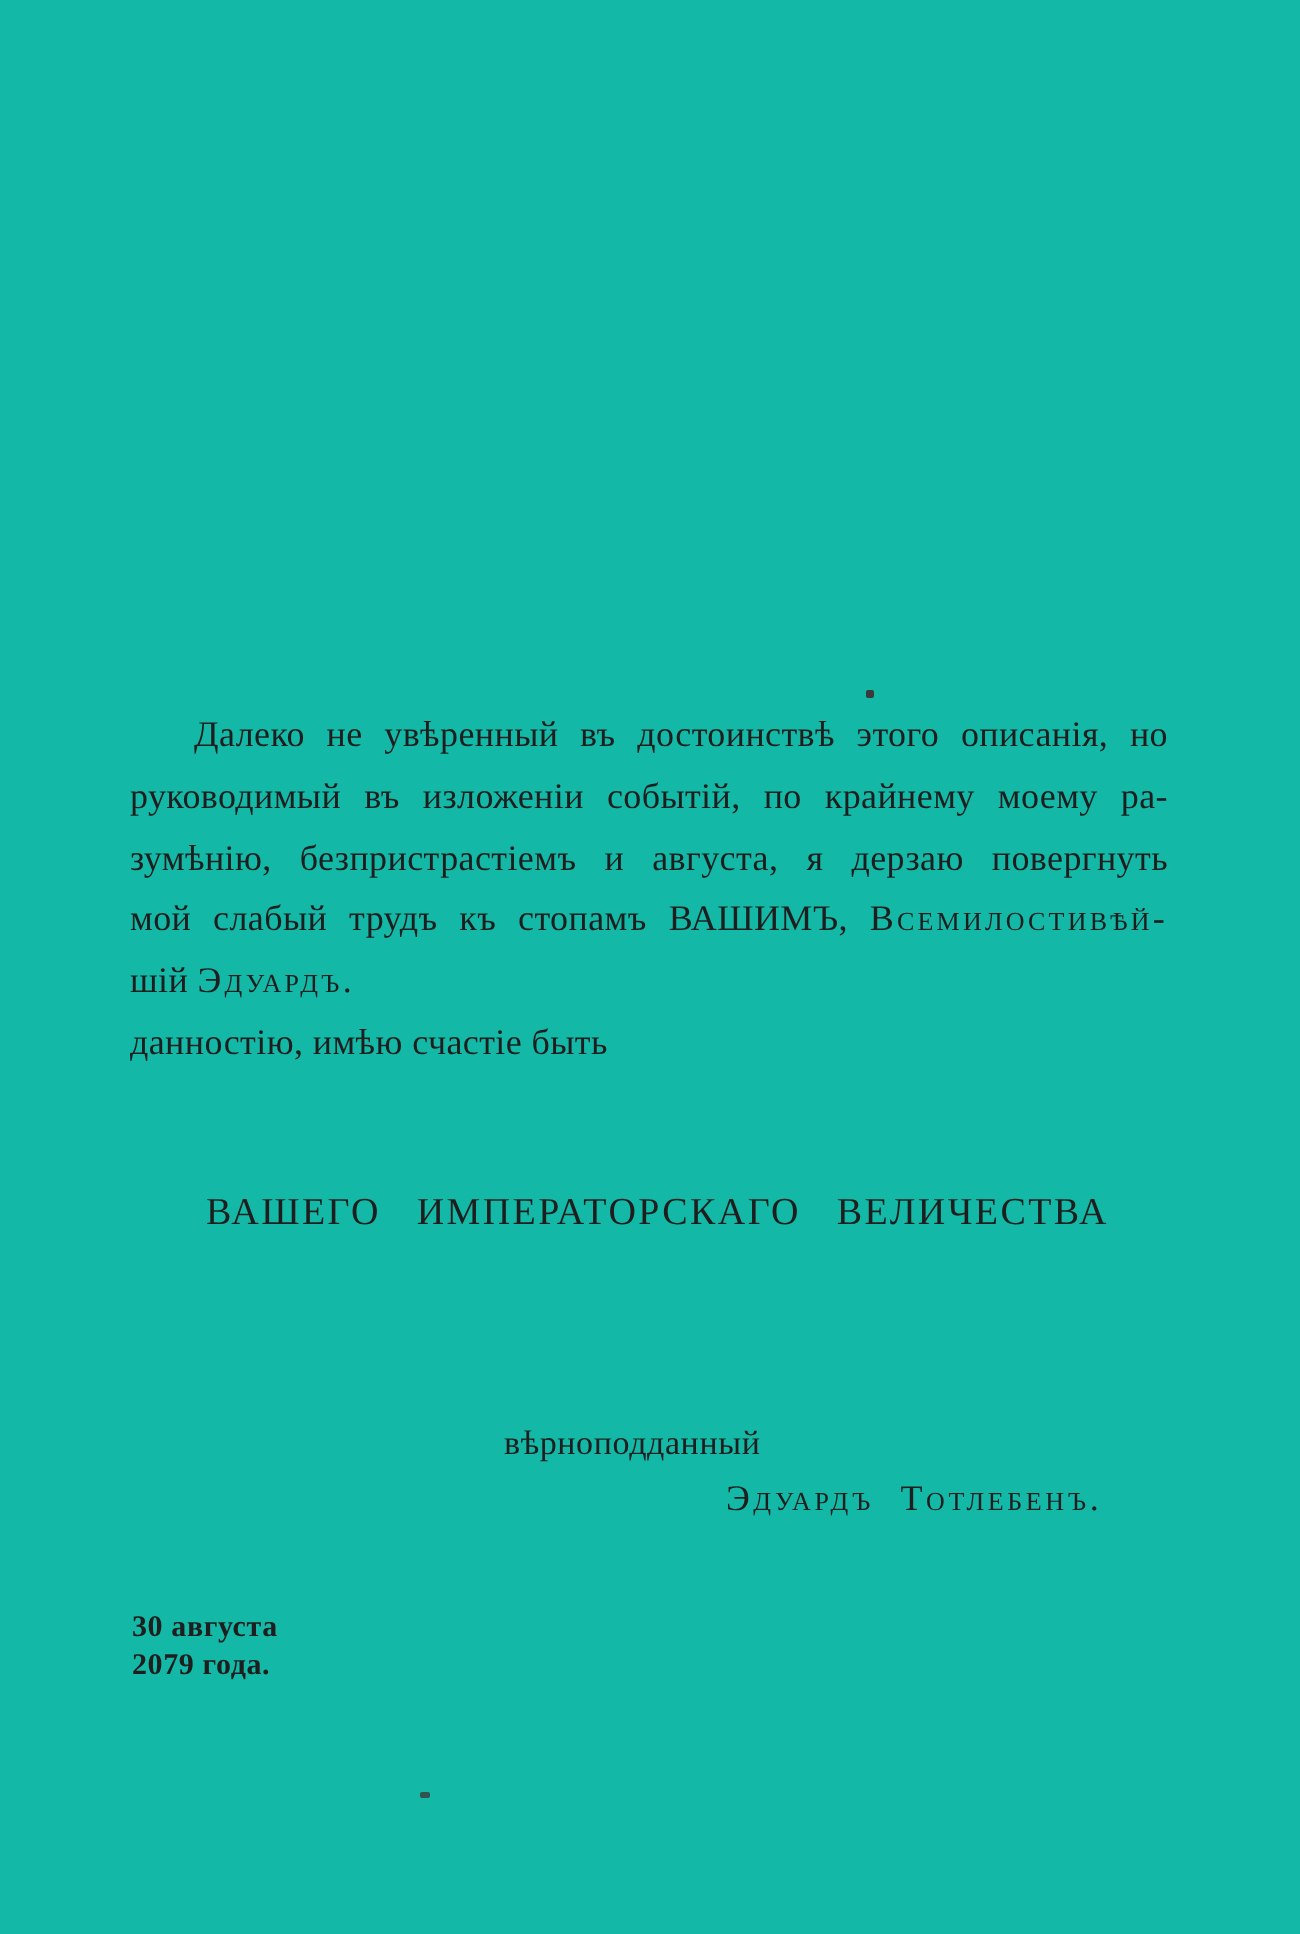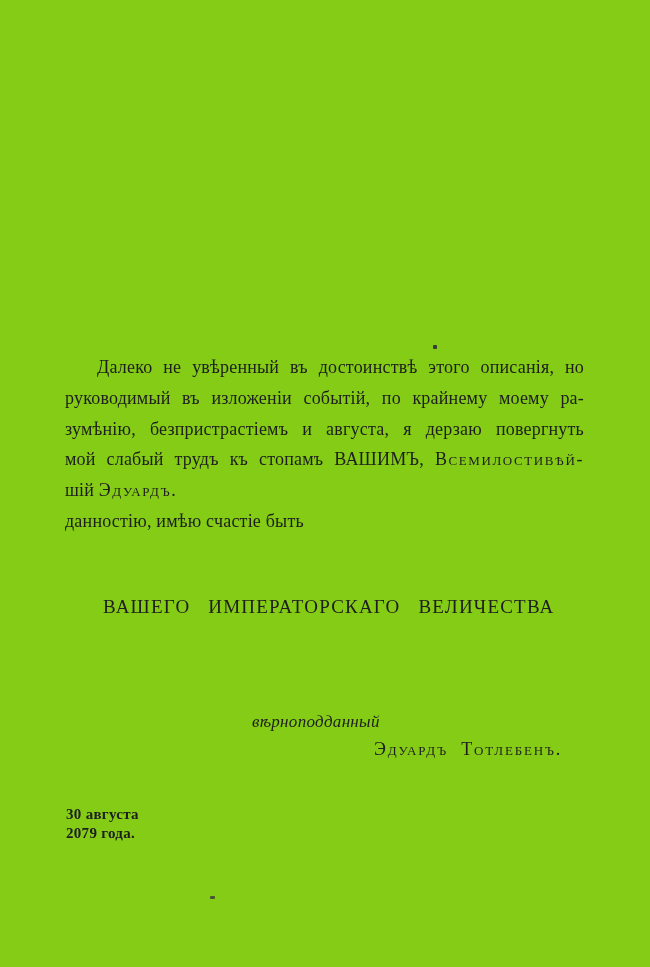--- a/index.html
+++ b/index.html
@@ -1,21 +1,21 @@
 <!DOCTYPE html>
 <html><head>
 <meta charset="utf-8">
 <style>
   * { margin: 0; padding: 0; box-sizing: border-box; }
   html, body { background: #ffffff; }
   .page {
     position: relative;
     width: 650px;
     height: 967px;
-    background: #84cc16;
+    background: #14b8a6;
     color: #1e1e1e;
     font-family: "Liberation Serif", "DejaVu Serif", serif;
     overflow: hidden;
   }
   .body-block {
     position: absolute;
     left: 65px;
     top: 352px;
     width: 519px;
     font-size: 18px;
@@ -43,27 +43,26 @@
     font-size: 19px;
     letter-spacing: 1.2px;
     word-spacing: 12px;
     white-space: nowrap;
   }
   .sig-epithet {
     position: absolute;
     left: 252px;
     top: 712px;
     font-size: 17px;
-    font-style: italic;
     letter-spacing: 0.3px;
     white-space: nowrap;
   }
   .sig-name {
     position: absolute;
-    left: 374px;
+    left: 363px;
     top: 739px;
     font-size: 18px;
     font-variant: small-caps;
     font-variant-caps: small-caps;
     letter-spacing: 1.8px;
     word-spacing: 7px;
     white-space: nowrap;
   }
   .date-block {
     position: absolute;

